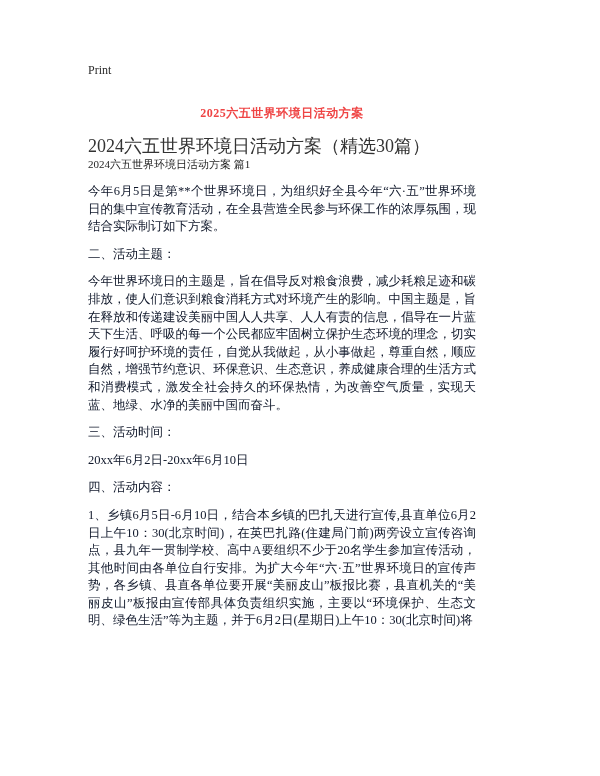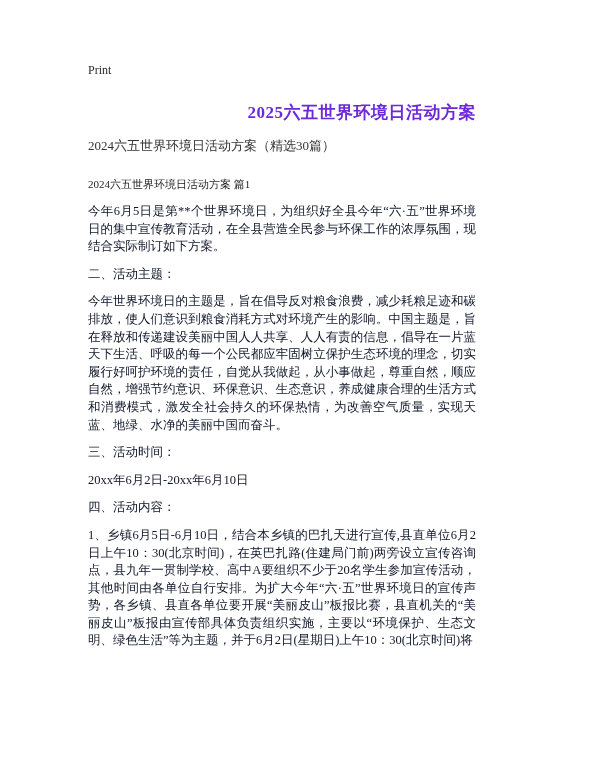--- a/index.html
+++ b/index.html
@@ -23,32 +23,32 @@
   }
   .print-btn {
     font-size: 12px;
     line-height: 14px;
     color: #2b2b2b;
     display: inline-block;
     cursor: pointer;
     margin: 0 0 12px 0;
   }
   h1.doc-title {
-    font-size: 17px;
+    font-size: 12px;
     line-height: 22px;
     font-weight: bold;
-    color: #6d28d9;
-    text-align: right;
+    color: #ef4444;
+    text-align: center;
     margin: 13px 0 14px 0;
     letter-spacing: 0.5px;
   }
   .doc-subtitle {
-    font-size: 13px;
+    font-size: 18px;
     line-height: 16px;
-    margin: 0 0 22px 0;
+    margin: 0 0 2px 0;
     color: #333333;
   }
   .part-heading {
     font-size: 11px;
     line-height: 17px;
     font-weight: normal;
     color: #1f1f1f;
     margin: 0 0 10px 0;
   }
   .block {

